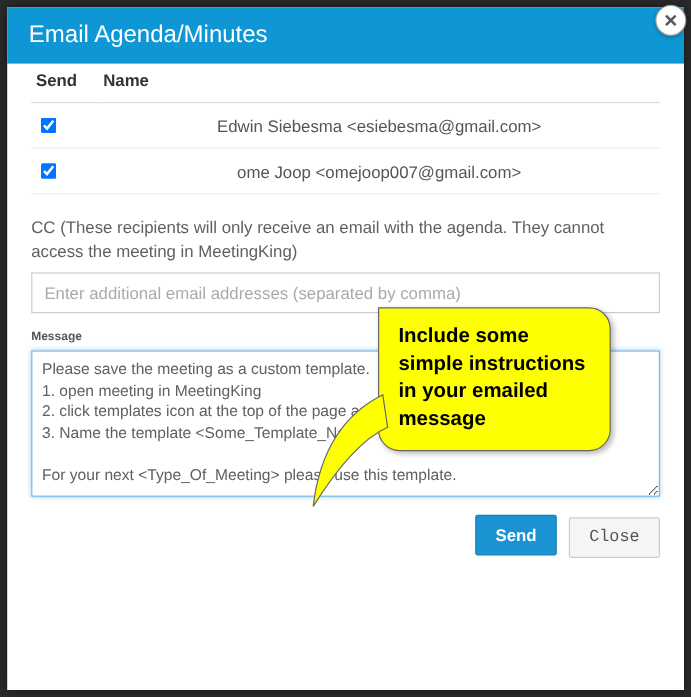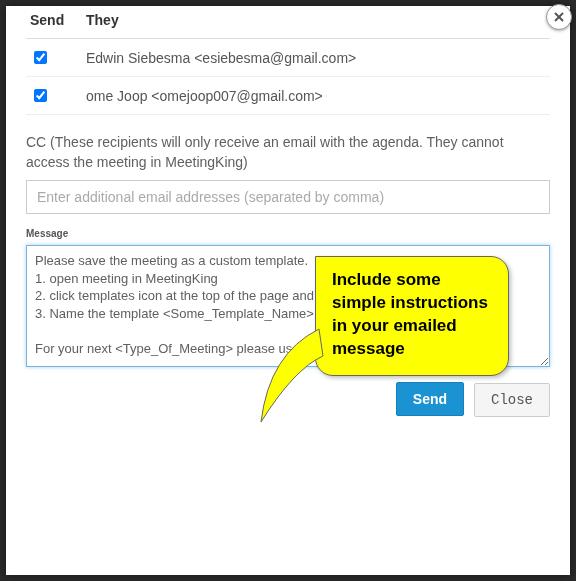--- a/index.html
+++ b/index.html
@@ -62,20 +62,21 @@
     font-size: 14px;
     padding: 6px 4px 10px 4px;
     border-bottom: 1px solid #ddd;
   }
   table.recipients th.send-col { width: 56px; }
   table.recipients td {
     padding: 9px 4px;
     border-bottom: 1px solid #eee;
     font-size: 14px;
     color: #555;
+    text-align: center;
   }
   table.recipients td.send-cell { text-align: left; }
   .cc-label {
     margin-top: 18px;
     font-size: 14px;
     color: #606060;
     line-height: 1.4;
   }
   .cc-input {
     width: 100%;
@@ -165,28 +166,31 @@
 
 <div class="modal">
 
   <div class="close-btn">
     <svg viewBox="0 0 12 12">
       <line x1="2" y1="2" x2="10" y2="10" stroke="#555" stroke-width="2"></line>
       <line x1="10" y1="2" x2="2" y2="10" stroke="#555" stroke-width="2"></line>
     </svg>
   </div>
 
+  <div class="modal-header">
+    <span>Email Agenda/Minutes</span>
+  </div>
 
   <div class="modal-body">
 
     <table class="recipients">
       <thead>
         <tr>
           <th class="send-col">Send</th>
-          <th>They</th>
+          <th>Name</th>
         </tr>
       </thead>
       <tbody>
         <tr>
           <td class="send-cell"><input type="checkbox" checked="" style=""></td>
           <td>Edwin Siebesma &lt;esiebesma@gmail.com&gt;</td>
         </tr>
         <tr>
           <td class="send-cell"><input type="checkbox" checked="" style=""></td>
           <td>ome Joop &lt;omejoop007@gmail.com&gt;</td>

